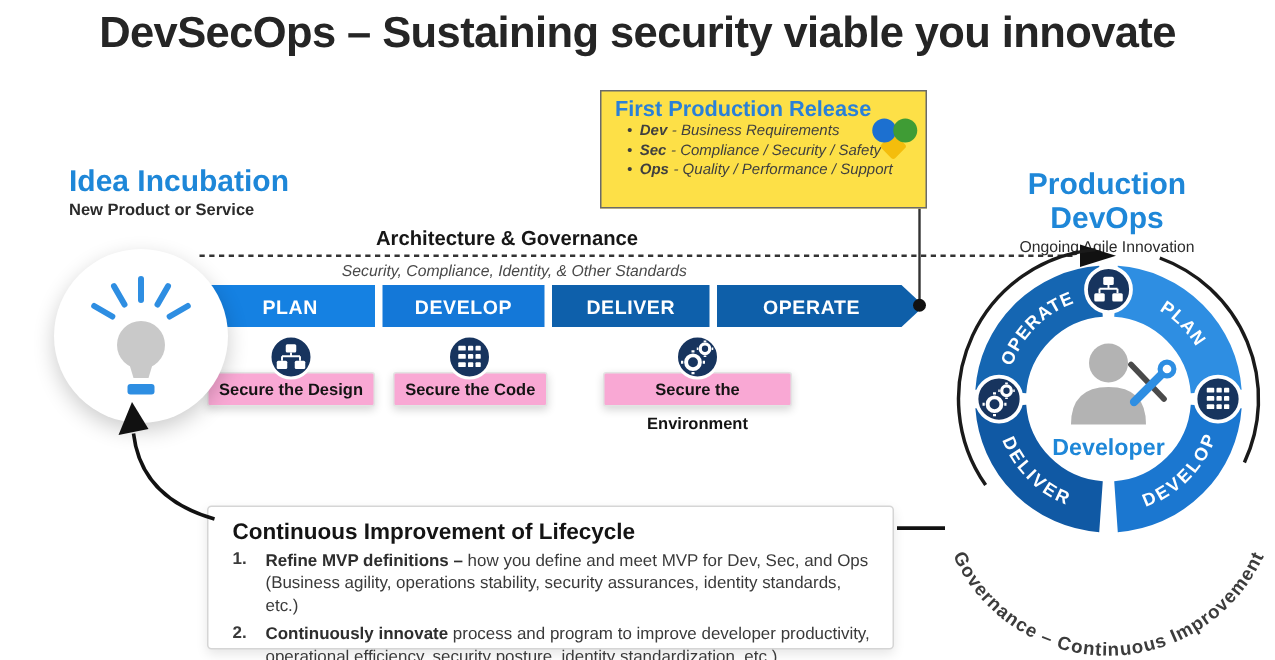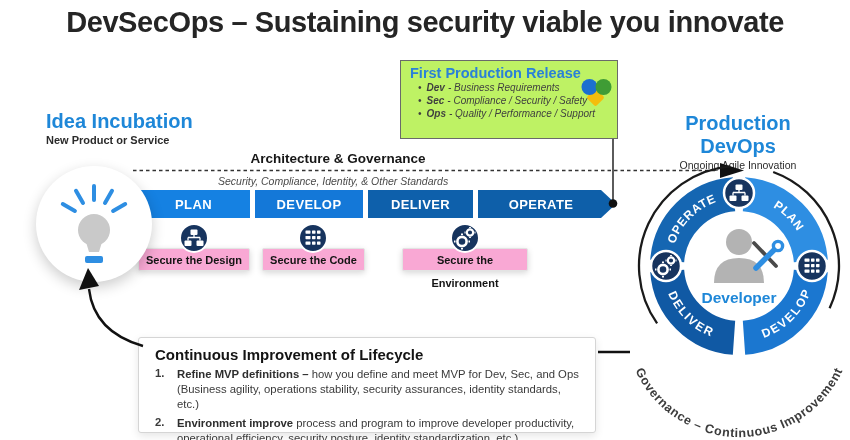--- a/index.html
+++ b/index.html
@@ -8,21 +8,21 @@
   .canvas { position:relative; width:850px; height:440px; background:#fff; overflow:hidden; }
 
   .page-title {
     position:absolute; top:6px; left:0; width:850px; text-align:center;
     font-size:29px; font-weight:bold; color:#252525; letter-spacing:-0.4px;
   }
 
   
   .fpr-box {
     position:absolute; left:400px; top:60px; width:218px; height:79px;
-    background:#bef264; border:1.5px solid #6a6a6a; padding:5px 9px; z-index:6;
+    background:#fde047; border:1.5px solid #6a6a6a; padding:5px 9px; z-index:6;
   }
   .fpr-title { font-size:14.5px; font-weight:bold; color:#2a80d8; line-height:1.05; }
   .fpr-sub { font-size:10px; font-style:italic; color:#3f3f3f; margin-top:2px; }
   .fpr-bullet { font-size:10px; font-style:italic; color:#3f3f3f; line-height:1.3; padding-left:8px; }
   .fpr-bullet .dot { margin-right:5px; }
   .fpr-bullet b { font-weight:bold; }
   .fpr-bullet .desc { margin-left:3px; }
   .heart { position:absolute; right:5px; top:17px; width:32px; height:30px; }
 
   
@@ -32,21 +32,21 @@
   .idea { left:46px; top:110px; }
   .prod { left:658px; top:112px; width:160px; text-align:center; }
   .prod .s { font-weight:normal; font-size:10.5px; }
 
   
   .gov-title {
     position:absolute; left:238px; top:151px; width:200px; text-align:center;
     font-size:13.5px; font-weight:bold; color:#161616;
   }
   .gov-sub {
-    position:absolute; left:218px; top:175px; width:240px; text-align:left;
+    position:absolute; left:218px; top:175px; width:240px; text-align:right;
     font-size:10.5px; font-style:italic; color:#4a4a4a;
   }
 
   
   .stage {
     position:absolute; top:190px; height:28px; color:#fff; font-weight:bold;
     font-size:13px; letter-spacing:0.4px; display:flex; align-items:center; justify-content:center;
     z-index:2;
   }
   .stage-0 { left:137px; width:113px; background:#1581e2; }
@@ -150,21 +150,21 @@
   </div>
 
   <div class="ci-box">
     <div class="ci-title">Continuous Improvement of Lifecycle</div>
     <div class="ci-item">
       <span class="ci-num">1.</span>
       <span class="ci-text"><b>Refine MVP definitions –</b><span> how you define and meet MVP for Dev, Sec, and Ops (Business agility, operations stability, security assurances, identity standards, etc.)</span></span>
     </div>
     <div class="ci-item">
       <span class="ci-num">2.</span>
-      <span class="ci-text"><b>Environment improve</b><span> process and program to improve developer productivity, operational efficiency, security posture, identity standardization, etc.)</span></span>
+      <span class="ci-text"><b>Continuously innovate</b><span> process and program to improve developer productivity, operational efficiency, security posture, identity standardization, etc.)</span></span>
     </div>
   </div>
 
   <svg class="overlay" width="850" height="440" viewBox="0 0 850 440">
     <defs>
       <path id="p-plan-label" d="M744,194.2 A72,72 0 0 1 810.8,261"></path>
       <path id="p-operate-label" d="M667.2,261 A72,72 0 0 1 734,194.2"></path>
       <path id="p-deliver-label" d="M667.2,271 A72,72 0 0 0 734,337.8"></path>
       <path id="p-develop-label" d="M744,337.8 A72,72 0 0 0 810.8,271"></path>
       <path id="p-gov-caption" d="M632.8,294.5 A110,110 0 1 0 845.2,294.5"></path>

